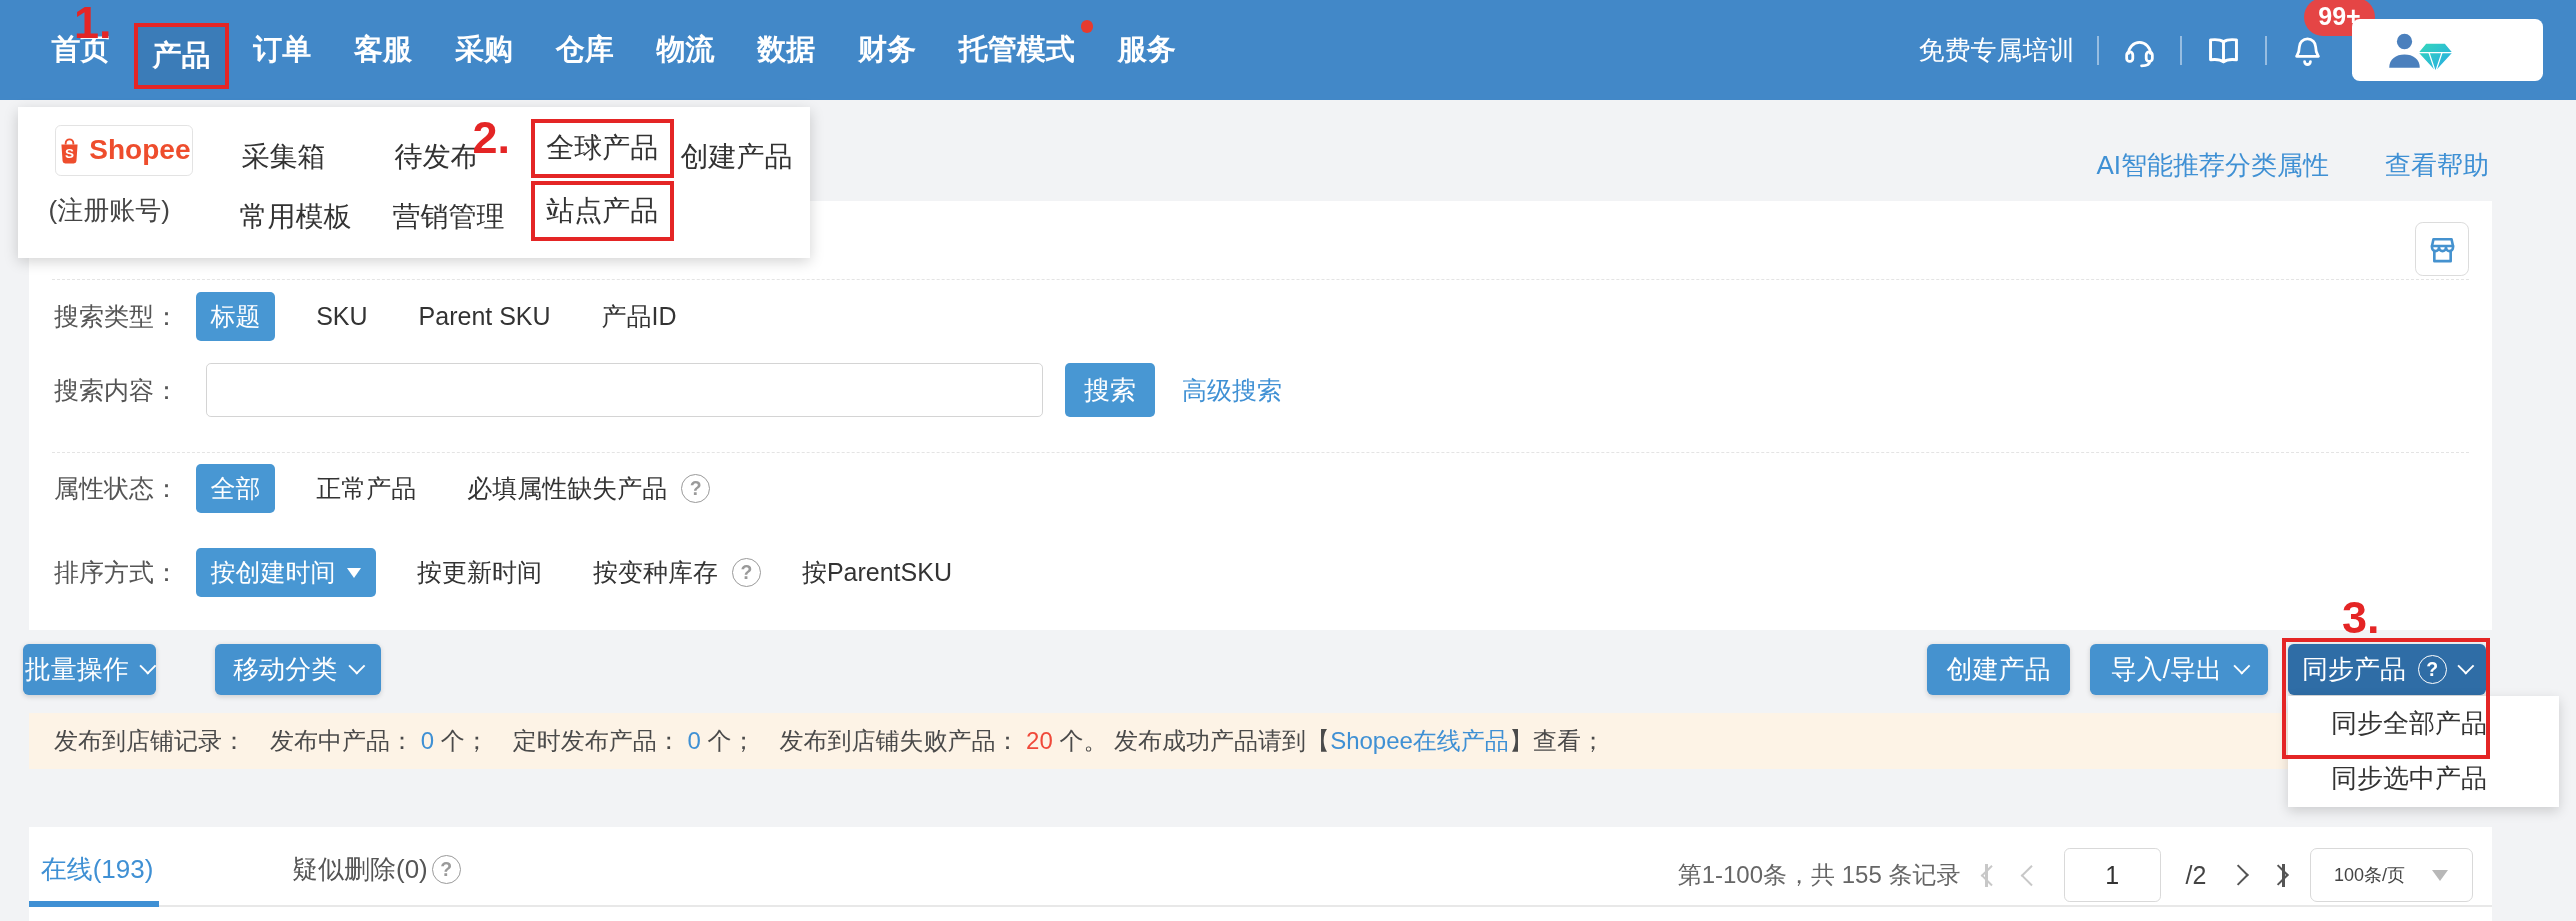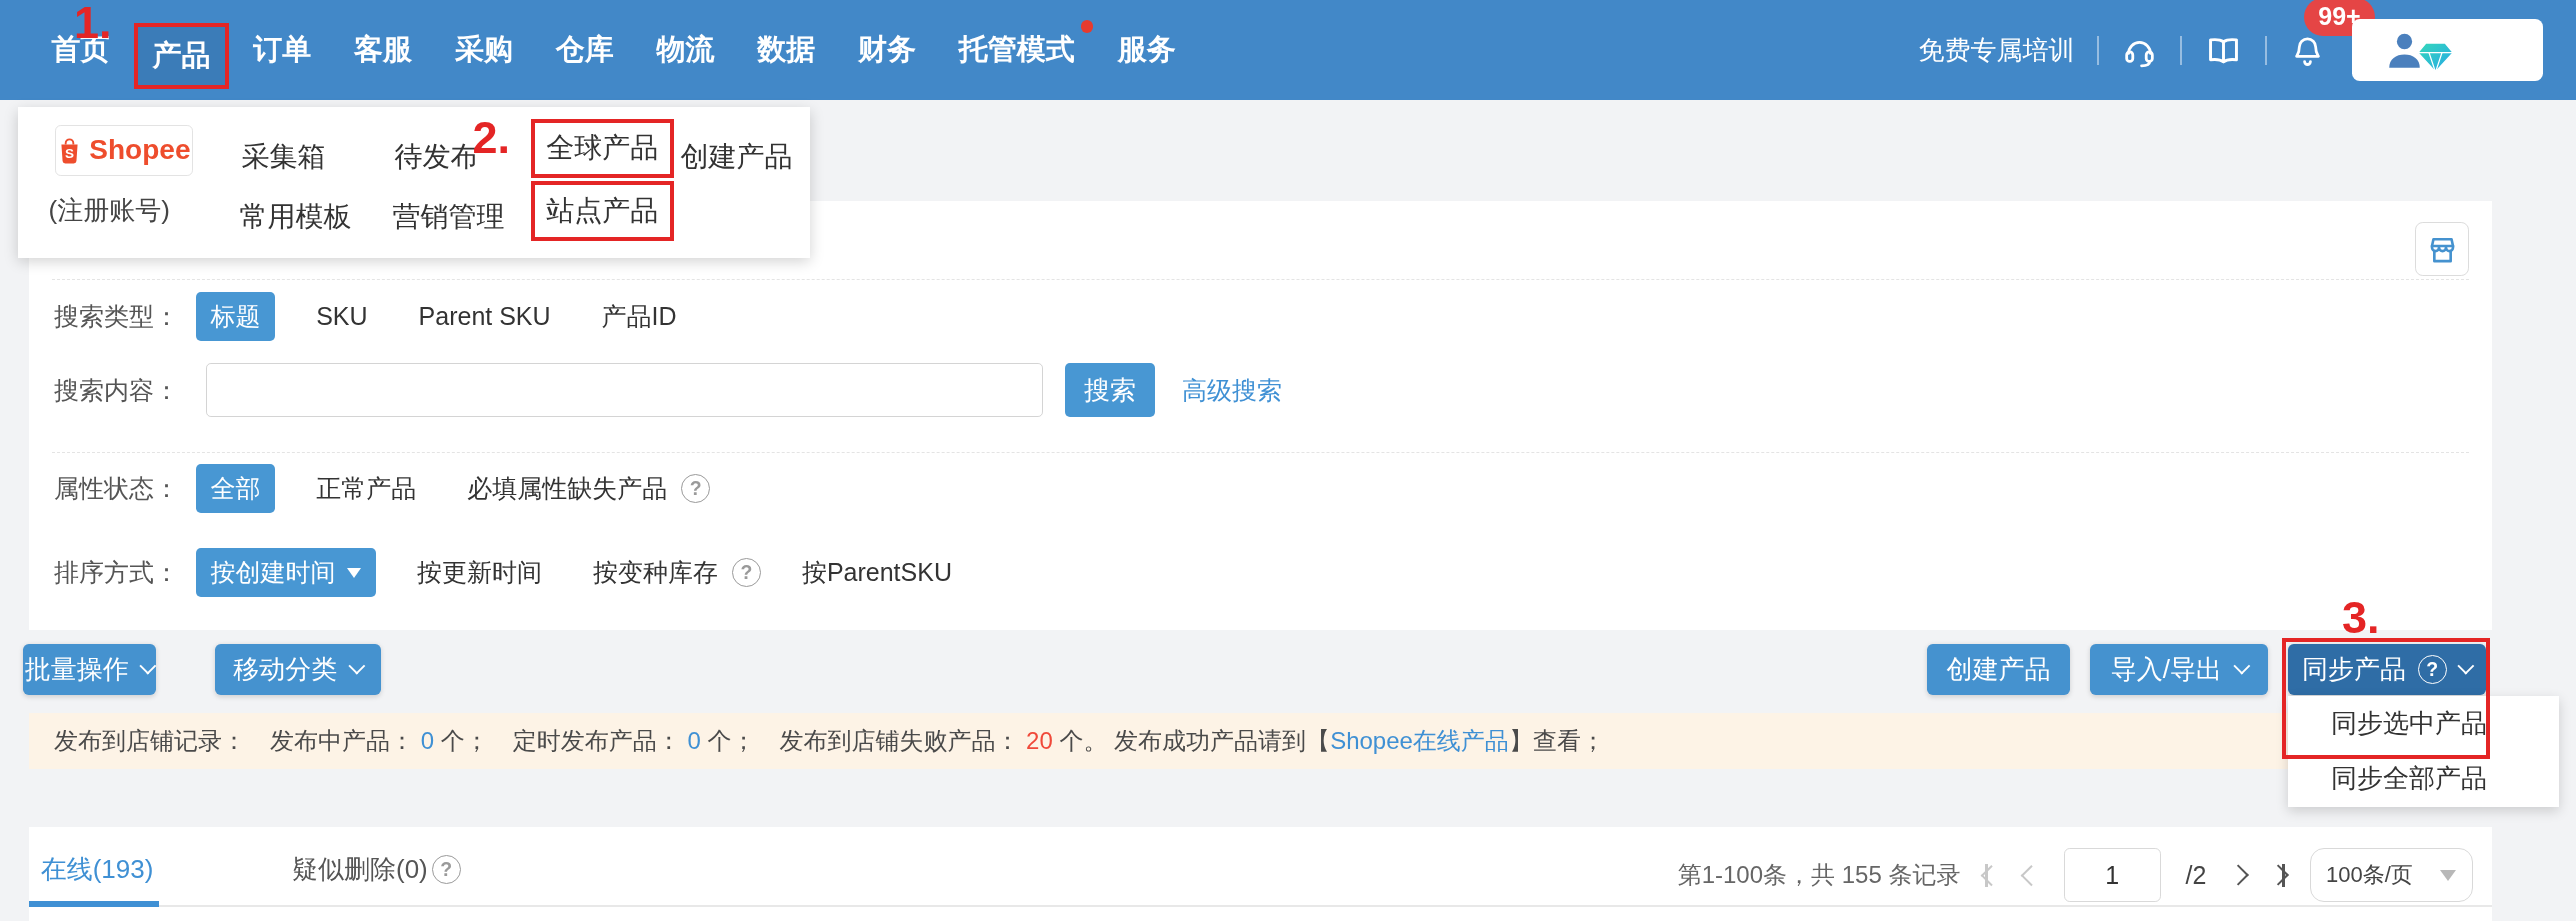--- a/index.html
+++ b/index.html
@@ -135,22 +135,22 @@
   .pager{ position:absolute; right:19.4px; top:21.4px; height:54px; display:flex; align-items:center; gap:25px; }
   .psum{ font-size:24px; color:#666; white-space:nowrap; }
   .chv{ display:inline-block; width:14.6px; height:14.6px; border-left:2.9px solid; border-bottom:2.9px solid; flex:none; }
   .chv-l{ transform:rotate(45deg); } .chv-r{ transform:rotate(-135deg); }
   .pbar{ display:inline-block; width:2.9px; height:23px; background:currentColor; flex:none; }
   .pgbtn{ display:flex; align-items:center; cursor:pointer; gap:1.9px; }
   .dis{ color:#c8c8c8; } .en{ color:#555; }
   .pgin{ width:97px; height:54px; border:1px solid #d9d9d9; border-radius:5.8px; text-align:center;
     font-size:25px; color:#333; outline:none; font-family:"Liberation Sans",sans-serif; }
   .ptotal{ font-size:25px; color:#444; }
-  .psel{ width:163px; height:54px; border:1px solid #d9d9d9; border-radius:14px; display:flex;
-    align-items:center; justify-content:center; gap:15.6px; font-size:22px; color:#444; cursor:pointer; background:#fff; }
+  .psel{ width:163px; height:54px; border:1px solid #d9d9d9; border-radius:7px; display:flex;
+    align-items:center; justify-content:center; gap:15.6px; font-size:18px; color:#444; cursor:pointer; background:#fff; }
 </style>
 </head>
 <body>
 
 <div class="screen">
 
   <div class="topnav">
     <div class="nav-item">首页</div>
     <div class="nav-item active">产品</div>
     <div class="nav-item">订单</div>
@@ -232,20 +232,24 @@
     <div class="menu-item" style="left:375px; top:91px;">营销管理</div>
 
     <div class="ann annm">2.</div>
 
     <div class="red-box" style="left:513px; top:11.7px;">全球产品</div>
     <div class="red-box" style="left:513px; top:74px;">站点产品</div>
 
     <div class="menu-item" style="left:663px; top:31px;">创建产品</div>
   </div>
 
+  <div class="page-links">
+    <span>AI智能推荐分类属性</span>
+    <span>查看帮助</span>
+  </div>
 
   <div class="panel">
     <div class="shop-btn">
       <svg width="35" height="35" viewBox="0 0 24 24" fill="none" stroke="#4592cf" stroke-width="1.8" stroke-linecap="round" stroke-linejoin="round">
         <path d="M4.8 9.6 5.8 5h12.4l1 4.6"></path>
         <path d="M4.8 9.6h14.4v1.1c0 1.3-1 2.4-2.4 2.4-1.3 0-2.4-1.1-2.4-2.4 0 1.3-1.1 2.4-2.4 2.4s-2.4-1.1-2.4-2.4c0 1.3-1.1 2.4-2.4 2.4S4.8 12 4.8 10.7z"></path>
         <path d="M6.4 13v7h11.2v-7"></path>
       </svg>
     </div>
     <div class="dash d1"></div>
@@ -300,22 +304,22 @@
     <span>导入/导出</span>
     <span class="cdown"></span>
   </div>
   <div class="btn b-sync">
     <span>同步产品</span>
     <span class="help help-w" style="margin-left:-1.9px;">?</span>
     <span class="cdown"></span>
   </div>
 
   <div class="sync-menu">
+    <div>同步全部产品</div>
     <div>同步选中产品</div>
-    <div>同步全部产品</div>
   </div>
   <div class="sync-redbox"></div>
 
   <div class="notice">
     <span>发布到店铺记录：　发布中产品： </span><span class="n-blue">0</span><span> 个；　定时发布产品： </span><span class="n-blue">0</span><span> 个；　发布到店铺失败产品： </span><span class="n-red">20</span><span> 个。 发布成功产品请到【</span><span class="n-link">Shopee在线产品</span><span>】查看；</span>
   </div>
 
   <div class="bottom">
     <div class="tab tab-online">在线(193)</div>
     <div class="tab tab-del">

